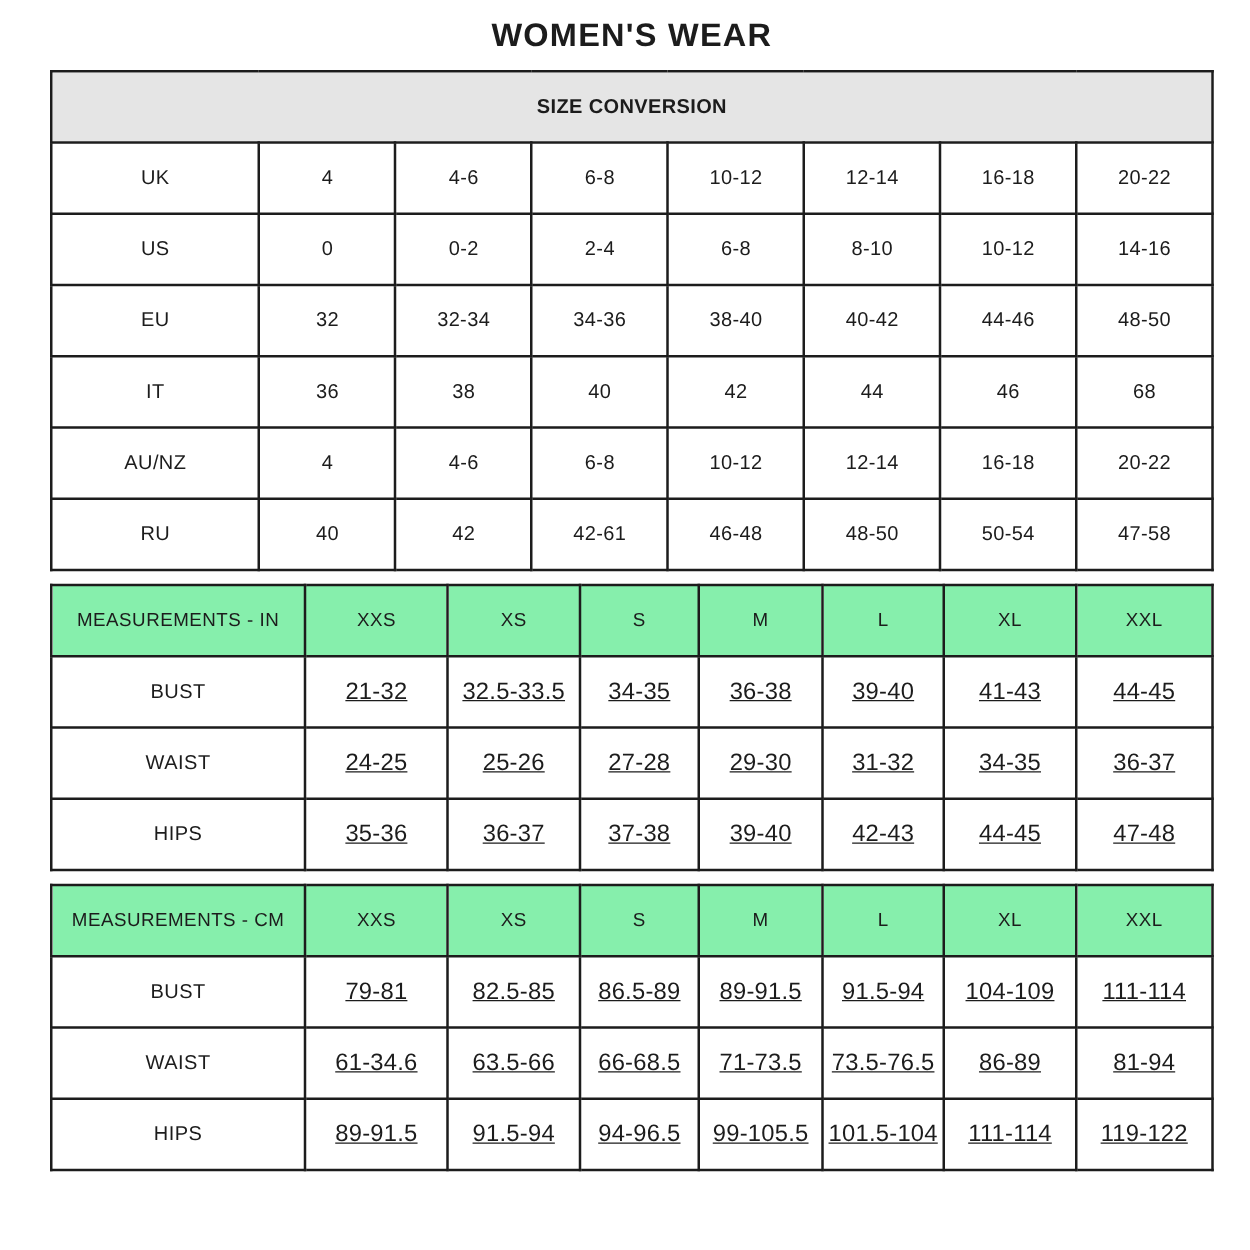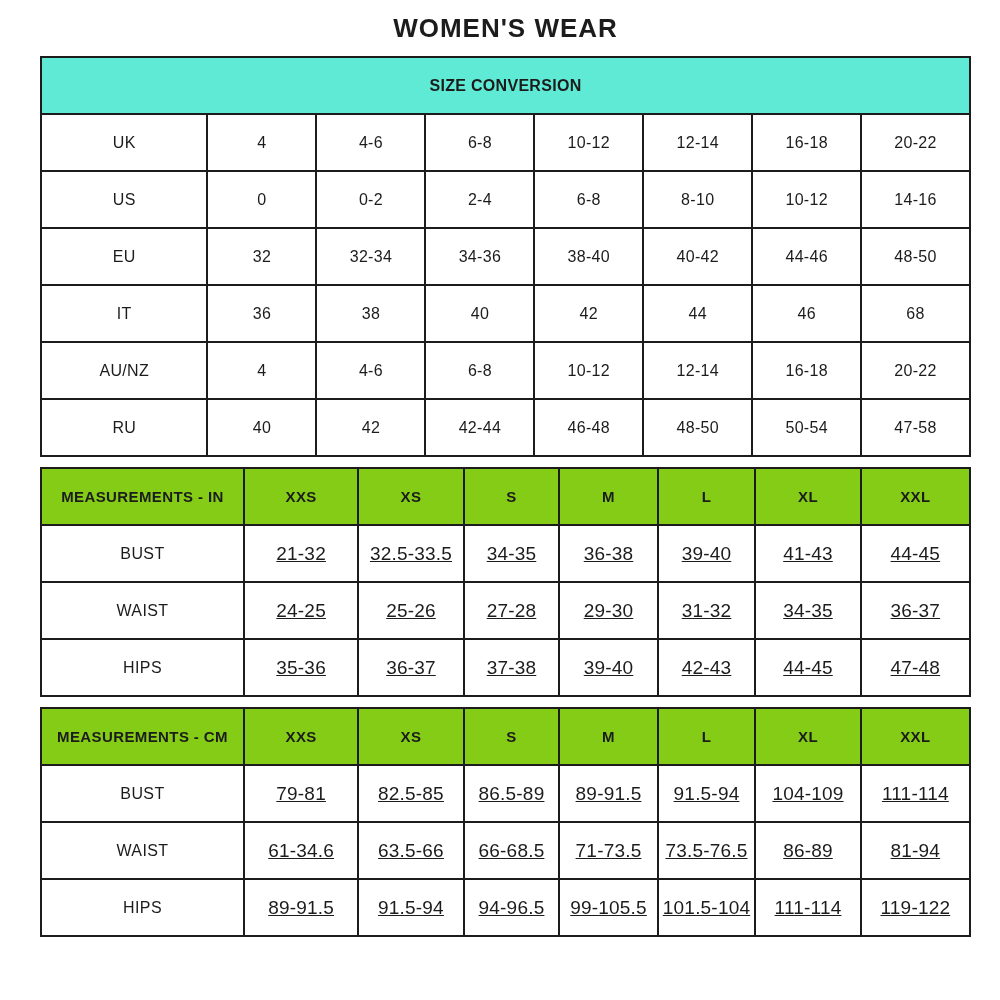--- a/index.html
+++ b/index.html
@@ -33,29 +33,29 @@
   table.tbl td {
     border: 2px solid #1c1c1c;
     text-align: center;
     vertical-align: middle;
     height: 55px;
     padding: 0 2px;
     overflow: hidden;
     white-space: nowrap;
   }
   td.band {
-    background: #5eead4;
+    background: #e5e5e5;
     font-weight: 700;
     font-size: 15px;
     letter-spacing: 0.8px;
   }
   .t1 td { font-size: 16px; letter-spacing: 0.3px; }
   tr.gray-hdr td {
-    background: #84cc16;
-    font-weight: 700;
+    background: #86efac;
+    font-weight: 400;
     font-size: 15px;
     letter-spacing: 0.4px;
   }
   .m-tbl td.lbl { font-size: 16px; letter-spacing: 0.4px; }
   .m-tbl td.val { font-size: 19px; letter-spacing: 0.2px; text-decoration: underline; }
 </style>
 </head>
 <body>
 
 <div class="page">
@@ -124,21 +124,21 @@
         <td>6-8</td>
         <td>10-12</td>
         <td>12-14</td>
         <td>16-18</td>
         <td>20-22</td>
       </tr>
       <tr>
         <td>RU</td>
         <td>40</td>
         <td>42</td>
-        <td>42-44</td>
+        <td>42-61</td>
         <td>46-48</td>
         <td>48-50</td>
         <td>50-54</td>
         <td>47-58</td>
       </tr>
     </tbody>
   </table>
 
   <table class="tbl m-tbl">
     <colgroup>

